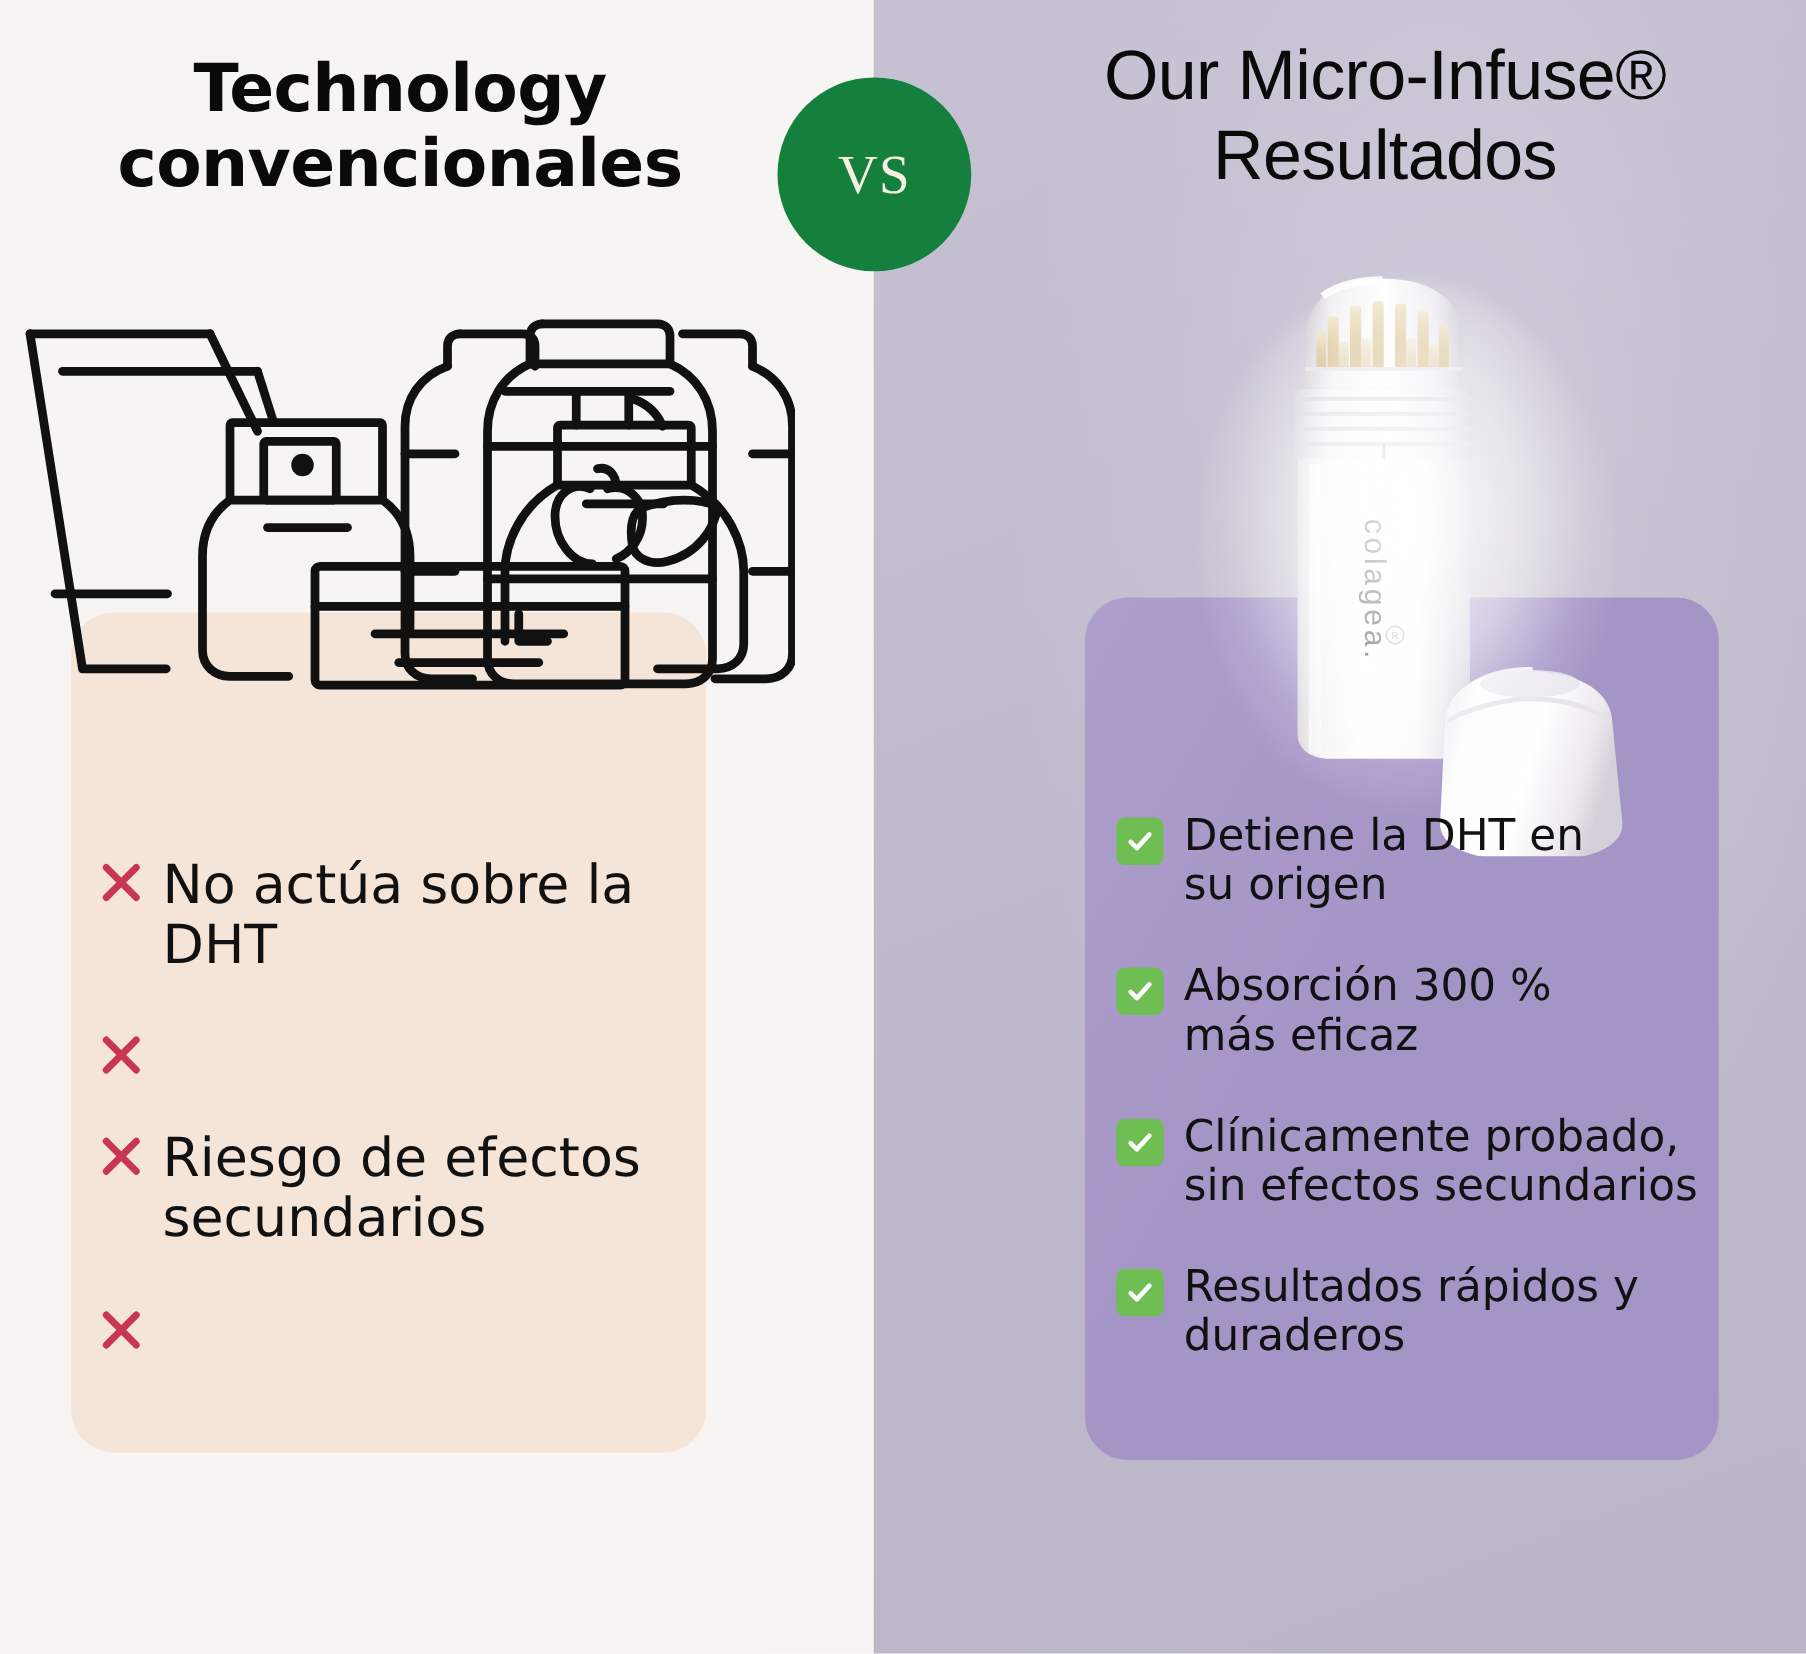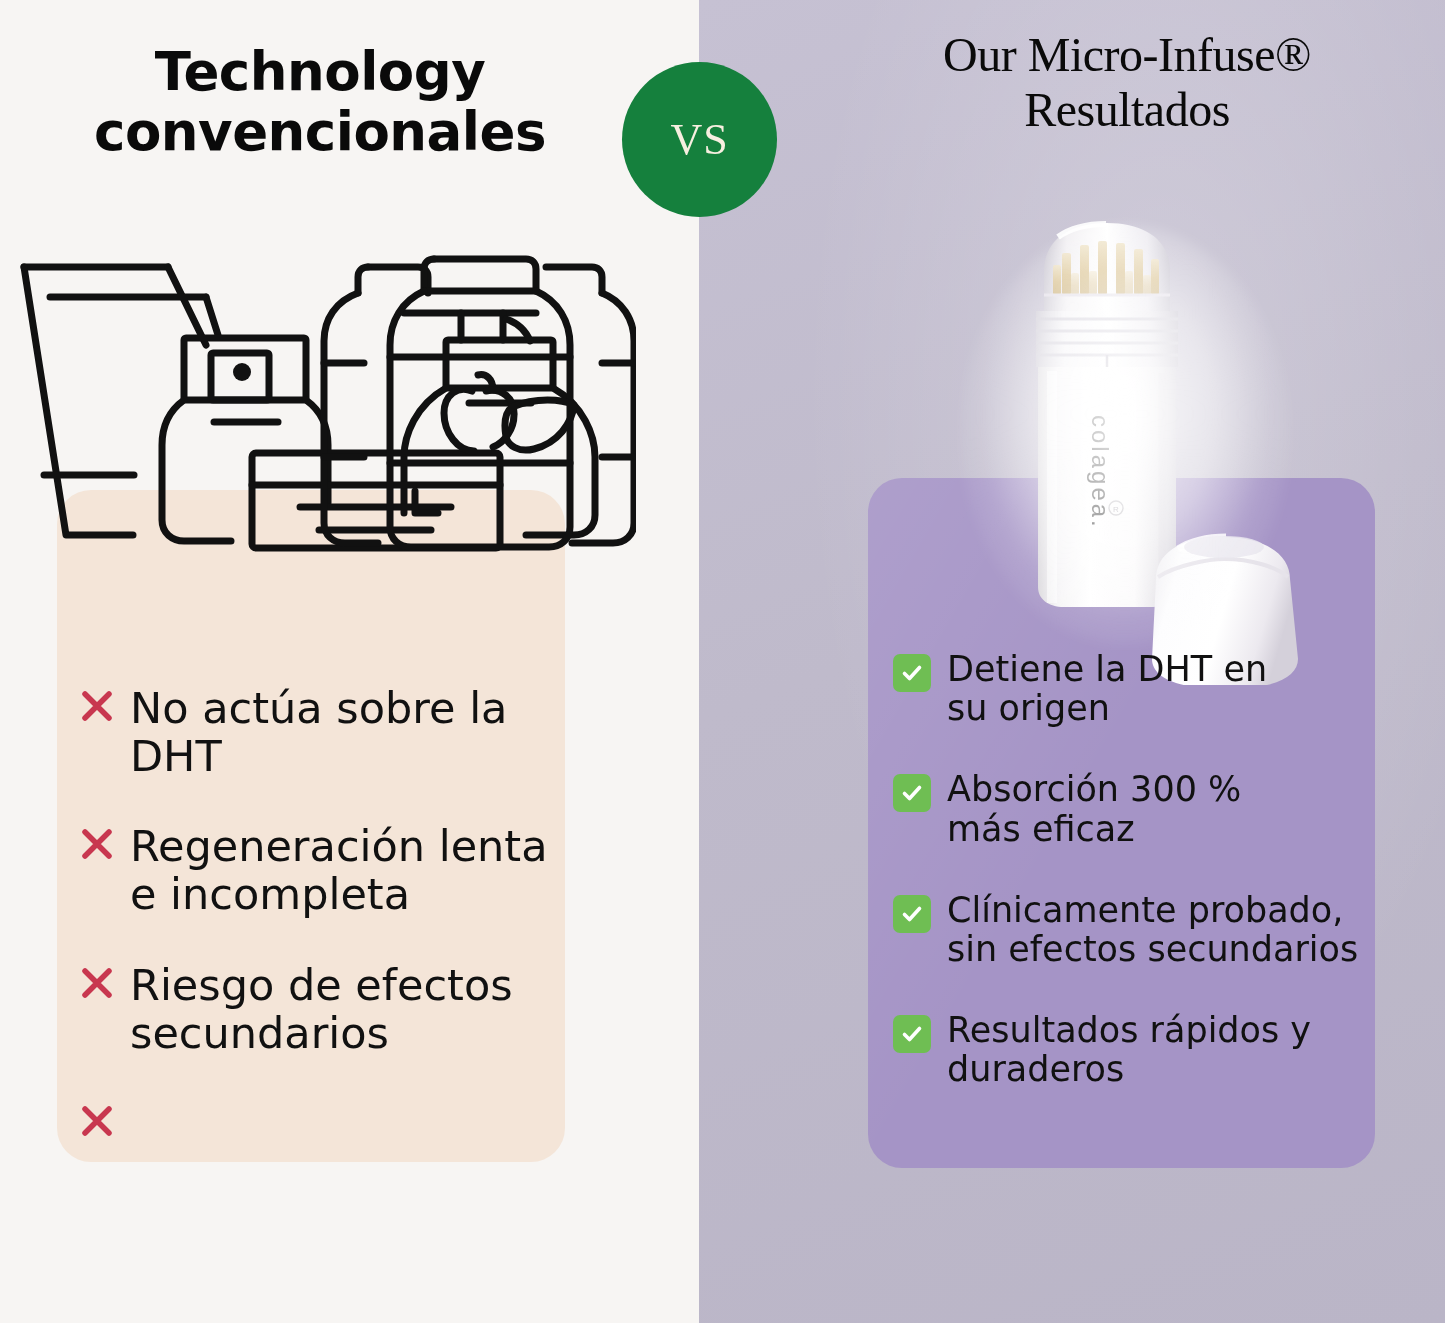--- a/index.html
+++ b/index.html
@@ -48,25 +48,25 @@
     line-height: 1.14;
     letter-spacing: -0.5px;
   }
   .heading-left {
     left: 60px; top: 42px;
     width: 520px;
     font-size: 53px;
     font-family: "DejaVu Sans", sans-serif;
   }
   .heading-right {
-    left: 822px; top: 28px;
+    left: 803px; top: 28px;
     width: 610px;
-    font-size: 48px;
+    font-size: 56px;
     font-weight: 400;
-    font-family: Liberation Serif, serif;
+    font-family: Liberation Sans, sans-serif;
   }
   .heading-right .hr-line {
     display: block;
     font-weight: 400;
   }
 
   
   .vs-badge {
     position: absolute;
     left: 622px; top: 62px;
@@ -349,21 +349,20 @@
       <svg class="x-icon" viewBox="0 0 34 34">
         <path d="M5 5 L29 29 M29 5 L5 29" stroke="#c8374f" stroke-width="5.5" stroke-linecap="round"></path>
       </svg>
       <div class="row-text">No actúa sobre la DHT</div>
     </div>
 
     <div class="row">
       <svg class="x-icon" viewBox="0 0 34 34">
         <path d="M5 5 L29 29 M29 5 L5 29" stroke="#c8374f" stroke-width="5.5" stroke-linecap="round"></path>
       </svg>
-      <div class="row-text">Regeneración lenta<br>e incompleta</div>
     </div>
 
     <div class="row">
       <svg class="x-icon" viewBox="0 0 34 34">
         <path d="M5 5 L29 29 M29 5 L5 29" stroke="#c8374f" stroke-width="5.5" stroke-linecap="round"></path>
       </svg>
       <div class="row-text">Riesgo de efectos<br>secundarios</div>
     </div>
 
     <div class="row">

